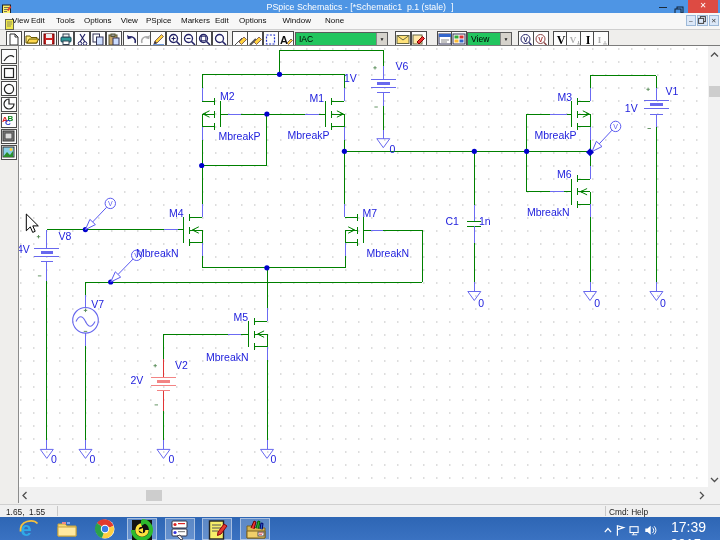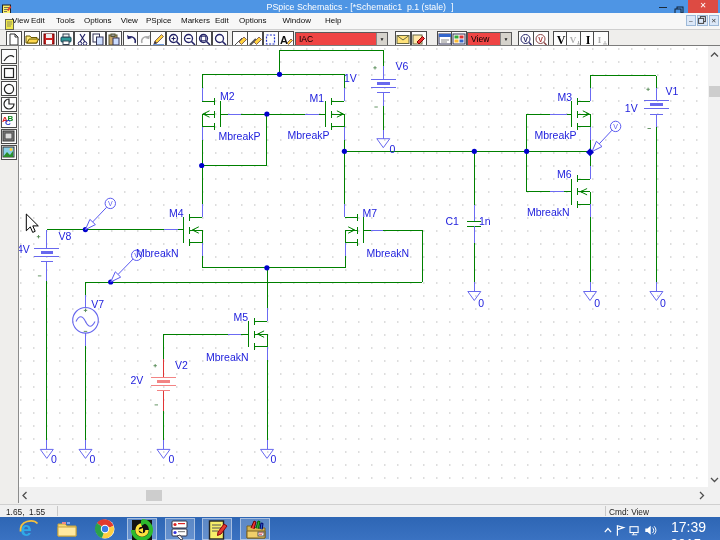--- a/index.html
+++ b/index.html
@@ -8,21 +8,21 @@
 #title .ic { position:absolute; left:2px; top:1px; }
 #tmin { position:absolute; left:659px; top:6.5px; width:8px; height:1.5px; background:#1c2b3a; }
 #tmax { position:absolute; left:674px; top:1.5px; }
 #tclose { position:absolute; left:688px; top:0; width:30px; height:12.5px; background:#dd4b43; color:#fff; font-size:8px; text-align:center; line-height:12px; }
 #menubar { position:absolute; left:0; top:13px; width:720px; height:16.5px; background:#f7f7f7; border-bottom:1px solid #cfcfcf; }
 .mi { position:absolute; top:3px; font-size:8px; color:#0d0d0d; }
 #menubar .ic { position:absolute; left:5px; top:2.5px; }
 .mdib { position:absolute; top:2px; width:10.5px; height:11px; background:#dce8f8; border:1px solid #9db9d8; color:#444; font-size:6.5px; text-align:center; line-height:9.5px; }
 #toolbar { position:absolute; left:0; top:30px; width:720px; height:16.5px; background:#efeeec; border-bottom:1px solid #8c8c8c; }
 .tb { position:absolute; background:#fdfdfd; border:1px solid #4a4a4a; display:flex; align-items:center; justify-content:center; }
-.combo { position:absolute; background:#ef4444; border:1px solid #5a5a5a; }
+.combo { position:absolute; background:#22c55e; border:1px solid #5a5a5a; }
 .ctx { position:absolute; left:3px; top:1px; font-size:8.5px; color:#000; }
 .cbtn { position:absolute; right:0; top:0; bottom:0; width:11px; background:#d6d3cc; border-left:1px solid #888; color:#222; font-size:5px; text-align:center; line-height:13px; }
 #leftbar { position:absolute; left:0; top:46px; width:19px; height:457px; background:#efeeec; border-right:1px solid #8c8c8c; }
 #canvas { position:absolute; left:19px; top:46px; }
 #vsb { position:absolute; left:708px; top:46px; width:12px; height:441px; background:#f1f1f1; }
 #hsb { position:absolute; left:19px; top:487px; width:689px; height:16.5px; background:#f1f1f1; }
 #hsb .thumb { position:absolute; left:127px; top:2.5px; width:16px; height:11px; background:#cdcdcd; }
 #corner { position:absolute; left:708px; top:487px; width:12px; height:16.5px; background:#f1f1f1; }
 .chev { position:absolute; color:#505050; font-size:8px; font-weight:bold; }
 #vsb .thumb { position:absolute; left:1px; top:40px; width:11px; height:10.5px; background:#cdcdcd; }
@@ -61,21 +61,21 @@
       <span class="mi" style="left:12px">View</span>
       <span class="mi" style="left:31px">Edit</span>
       <span class="mi" style="left:56px">Tools</span>
       <span class="mi" style="left:84px">Options</span>
       <span class="mi" style="left:120.7px">View</span>
       <span class="mi" style="left:146px">PSpice</span>
       <span class="mi" style="left:181px">Markers</span>
       <span class="mi" style="left:215px">Edit</span>
       <span class="mi" style="left:239px">Options</span>
       <span class="mi" style="left:282.5px">Window</span>
-      <span class="mi" style="left:325px">Help</span>
+      <span class="mi" style="left:325px">None</span>
       <div class="mdib" style="left:685.5px">–</div>
       <div class="mdib" style="left:697px"><svg width="8" height="8" viewBox="0 0 8 8">
           <rect x="2.4" y="0.6" width="5" height="5" fill="none" stroke="#444"></rect>
           <rect x="0.6" y="2.4" width="5" height="5" fill="#dce8f8" stroke="#444"></rect>
         </svg></div>
       <div class="mdib" style="left:708.5px">✕</div>
     </div>
 <div id="toolbar">
       <div class="tb" style="left:5.5px;top:1px;width:16px;height:16px">
         <svg width="12" height="13" viewBox="0 0 12 13">
@@ -589,21 +589,21 @@
       <span class="chev" style="left:680px;top:4px"><svg width="6" height="9" viewBox="0 0 6 9">
           <path d="M1,1 L4.5,4.5 L1,8" fill="none" stroke="#505050" stroke-width="1.3"></path>
         </svg></span>
     </div>
 <div id="corner"></div>
 <div style="position:absolute;left:0;top:45px;width:720px;height:1px;background:#7b7b7b"></div>
 <div id="status">
       <span class="c1">1.65,&nbsp; 1.55</span>
       <span class="d" style="left:57px"></span>
       <span class="d" style="left:605px"></span>
-      <span class="c2">Cmd: View</span>
+      <span class="c2">Cmd: Help</span>
     </div>
 <div id="taskbar">
       <div class="ti" style="left:17.5px"><svg width="22" height="22" viewBox="0 0 22 22">
           <text x="2.5" y="18" font-size="20" font-weight="bold" fill="#2fa9e8" font-family="Liberation Sans">e</text>
           <path d="M2.5,13.5 Q2,5.5 9,3.5 Q16,1.5 19.5,5.5" fill="none" stroke="#f5c03e" stroke-width="1.8"></path>
         </svg></div>
       <div class="ti" style="left:56px"><svg width="22" height="22" viewBox="0 0 22 22">
           <path d="M2,6 h7 l2,2 h9 v10 h-18 Z" fill="#f5d87a" stroke="#c9a43c"></path>
           <path d="M2,9 h18 v9 h-18 Z" fill="#ffe9a0" stroke="#c9a43c"></path>
           <rect x="6" y="4" width="4" height="2" fill="#e88"></rect>

